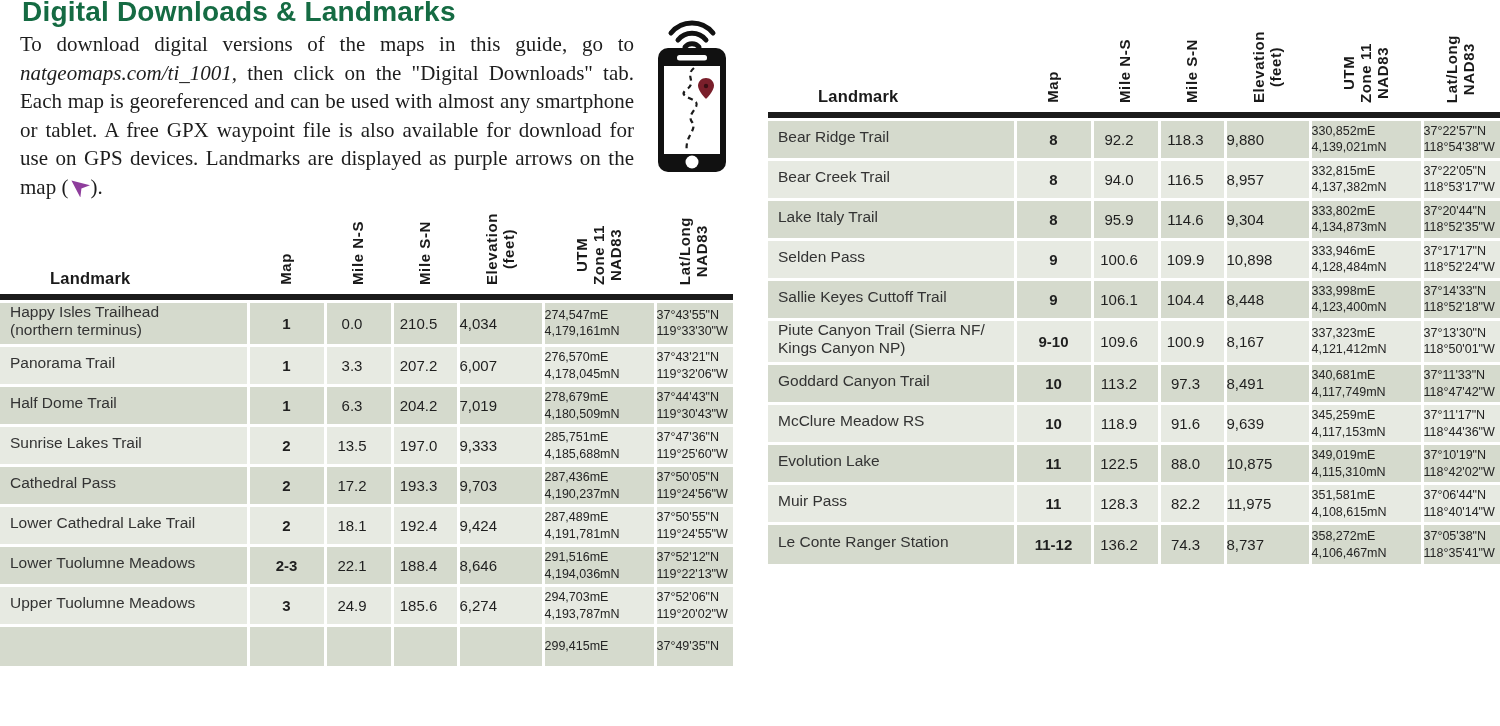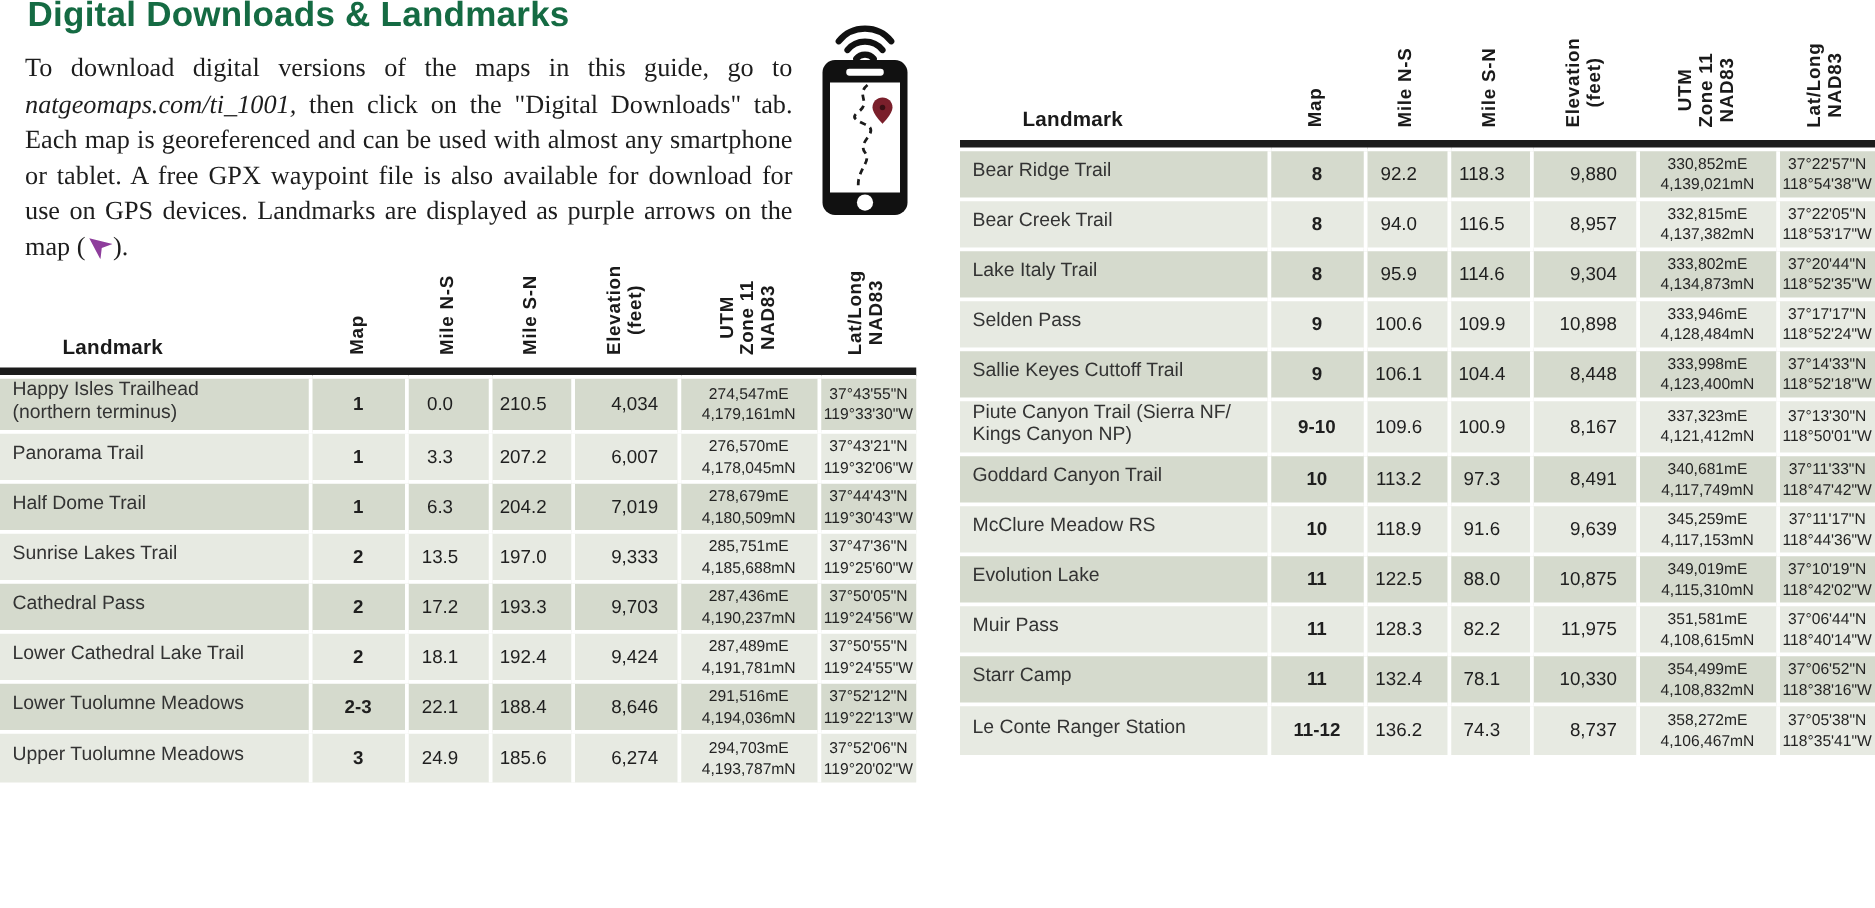--- a/index.html
+++ b/index.html
@@ -3,21 +3,21 @@
 <meta charset="utf-8">
 <style>
   * { margin:0; padding:0; box-sizing:border-box; }
   html,body { width:1500px; height:726px; overflow:hidden; background:#ffffff;
               font-family:"Liberation Sans", sans-serif; }
   .page { position:relative; width:1500px; height:656px; background:#fff; }
 
   
   .title { position:absolute; top:-4px; left:22px; font-size:28px; font-weight:bold;
            color:#156b43; letter-spacing:.2px; }
-  .intro { position:absolute; top:40px; left:20px; width:614px; text-align:justify;
+  .intro { position:absolute; top:30px; left:20px; width:614px; text-align:justify;
            font-family:"Liberation Serif", serif; font-size:21px; line-height:28.6px;
            color:#1d1d1d; }
   .intro i { font-style:italic; }
   .arrow-inline { display:inline-block; vertical-align:-3px; }
 
   .phone-wrap { position:absolute; top:2px; left:640px; width:104px; height:172px; }
 
   
   .lm-table { border-collapse:collapse; table-layout:fixed; position:absolute; }
   .lm-table.left  { top:202px; left:0;   width:733px; }
@@ -35,22 +35,22 @@
   tbody td { height:40px; vertical-align:middle; border-top:3px solid #ffffff;
              font-size:15px; color:#1f1f1f; }
   tbody td + td { border-left:3px solid #ffffff; }
   tbody tr:nth-child(odd)  td { background:#d5dacd; }
   tbody tr:nth-child(even) td { background:#e7eae2; }
 
   td.c-landmark { text-align:left; padding:0 4px 4px 10px; white-space:pre-line;
                   font-size:15.5px; color:#333; line-height:1.22; }
   td.c-map  { text-align:center; font-weight:bold; }
   td.c-ns, td.c-sn { text-align:center; padding-right:13px; }
-  td.c-elev { text-align:right; padding-right:15px; }
-  td.c-utm, td.c-ll { text-align:center; font-size:12.5px; line-height:1.32;
+  td.c-elev { padding-right:15px; }
+  td.c-utm, td.c-ll { font-size:12.5px; line-height:1.32;
                       white-space:pre-line; color:#242424;margin-top:32px; }
 </style>
 </head>
 <body>
 
 <div class="page">
 
   <div class="title">Digital Downloads &amp; Landmarks</div>
 
   <p class="intro"><span>To download digital versions of the maps in this guide, go to </span><i>natgeomaps.com/ti_1001,</i><span> then click on the "Digital Downloads" tab. Each map is georeferenced and can be used with almost any smartphone or tablet. A free GPX waypoint file is also available for download for use on GPS devices. Landmarks are displayed as purple arrows on the map (</span><svg class="arrow-inline" width="22" height="21" viewBox="0 0 24 24">
@@ -197,20 +197,29 @@
     <td class="c-map">3</td>
     <td class="c-ns">24.9</td>
     <td class="c-sn">185.6</td>
     <td class="c-elev">6,274</td>
     <td class="c-utm">294,703mE
 4,193,787mN</td>
     <td class="c-ll">37°52'06"N
 119°20'02"W</td>
   </tr>
 
+  <tr>
+    <td class="c-landmark"></td>
+    <td class="c-map"></td>
+    <td class="c-ns"></td>
+    <td class="c-sn"></td>
+    <td class="c-elev"></td>
+    <td class="c-utm">299,415mE</td>
+    <td class="c-ll">37°49'35"N</td>
+  </tr>
 </tbody>
   </table>
 
   <table class="lm-table right">
     <colgroup>
         <col style="width:247px">
         <col style="width:77px">
         <col style="width:67px">
         <col style="width:66px">
         <col style="width:85px">
@@ -352,31 +361,20 @@
     <td class="c-map">11</td>
     <td class="c-ns">128.3</td>
     <td class="c-sn">82.2</td>
     <td class="c-elev">11,975</td>
     <td class="c-utm">351,581mE
 4,108,615mN</td>
     <td class="c-ll">37°06'44"N
 118°40'14"W</td>
   </tr>
 
-  <tr>
-    <td class="c-landmark">Starr Camp</td>
-    <td class="c-map">11</td>
-    <td class="c-ns">132.4</td>
-    <td class="c-sn">78.1</td>
-    <td class="c-elev">10,330</td>
-    <td class="c-utm">354,499mE
-4,108,832mN</td>
-    <td class="c-ll">37°06'52"N
-118°38'16"W</td>
-  </tr>
 
   <tr>
     <td class="c-landmark">Le Conte Ranger Station</td>
     <td class="c-map">11-12</td>
     <td class="c-ns">136.2</td>
     <td class="c-sn">74.3</td>
     <td class="c-elev">8,737</td>
     <td class="c-utm">358,272mE
 4,106,467mN</td>
     <td class="c-ll">37°05'38"N

